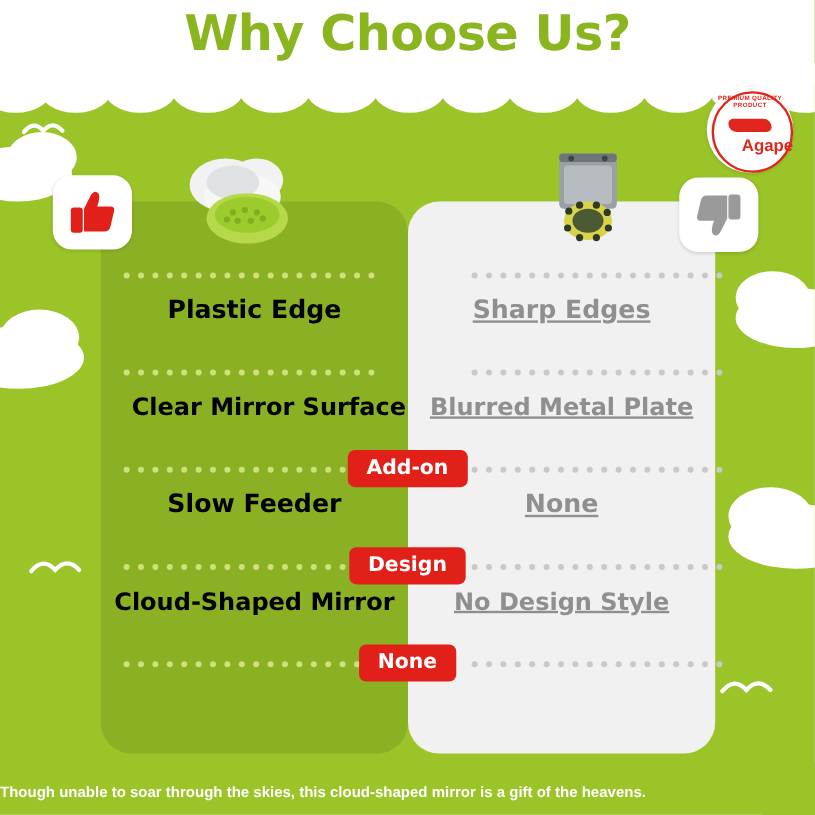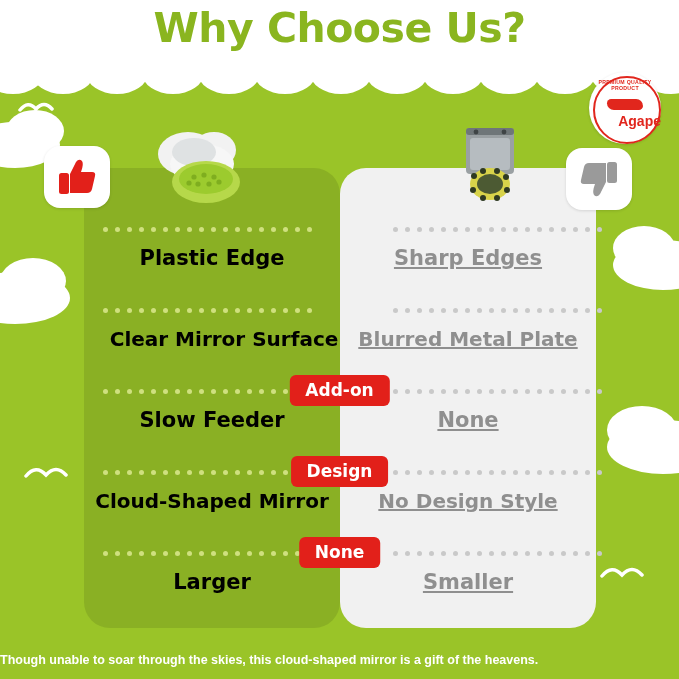--- a/index.html
+++ b/index.html
@@ -552,21 +552,19 @@
           <span class="dot"></span>
           <span class="dot"></span>
           <span class="dot"></span>
           <span class="dot"></span>
           <span class="dot"></span>
           <span class="dot"></span>
           <span class="dot"></span>
           <span class="dot"></span>
       </div>
       <div class="pill">None</div>
-      <div class="val val-left">Larger</div>
-      <div class="val val-right">Smaller</div>
     </div>
 
   </div>
 
   <div class="footer">Though unable to soar through the skies, this cloud-shaped mirror is a gift of the heavens.</div>
 
 </div>
 
 </body></html>

